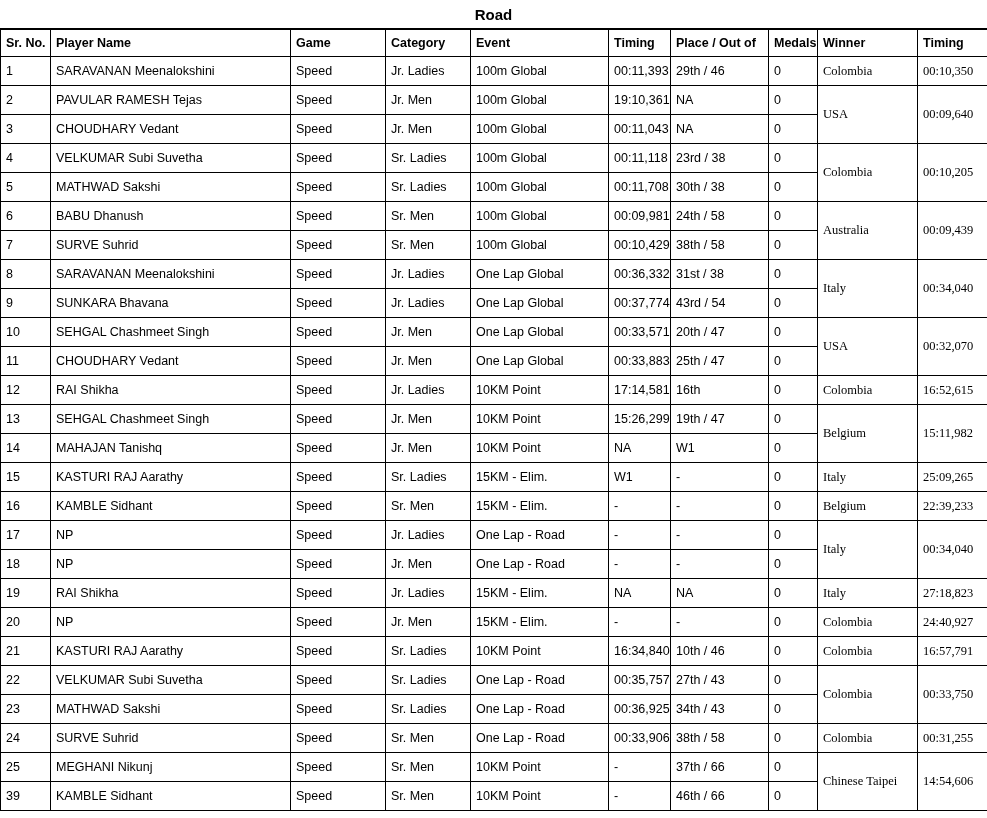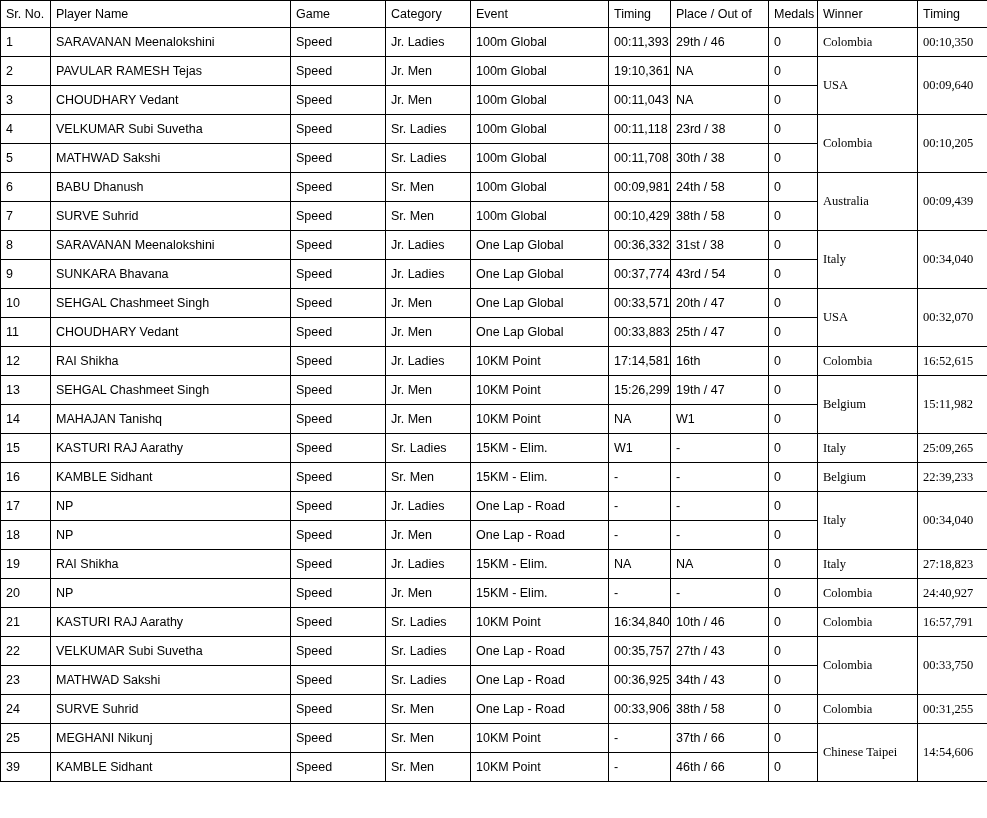--- a/index.html
+++ b/index.html
@@ -41,21 +41,21 @@
     padding: 0 5px;
     height: 29px;
     box-sizing: border-box;
     vertical-align: middle;
     white-space: nowrap;
     overflow: hidden;
     text-align: left;
     font-weight: normal;
   }
   table.road-table thead th {
-    font-weight: normal;
+    font-weight: bold;
     height: 27px;
   }
   
   col.c-sr      { width: 50px;  }
   col.c-player  { width: 240px; }
   col.c-game    { width: 95px;  }
   col.c-cat     { width: 85px;  }
   col.c-event   { width: 138px; }
   col.c-timing  { width: 62px;  }
   col.c-place   { width: 98px;  }
@@ -65,20 +65,21 @@
 
   td.sr-cell, th.sr-head { text-align: center; }
   td.medals-cell, th.medals-head { text-align: center; }
   td.winner-cell, td.wtiming-cell { vertical-align: middle; font-family: Liberation Serif, serif; }
 </style>
 </head>
 <body>
 
 <div id="page">
 
+  <div id="title-bar">Road</div>
 
   <table class="road-table">
     <colgroup>
       <col class="c-sr">
       <col class="c-player">
       <col class="c-game">
       <col class="c-cat">
       <col class="c-event">
       <col class="c-timing">
       <col class="c-place">

